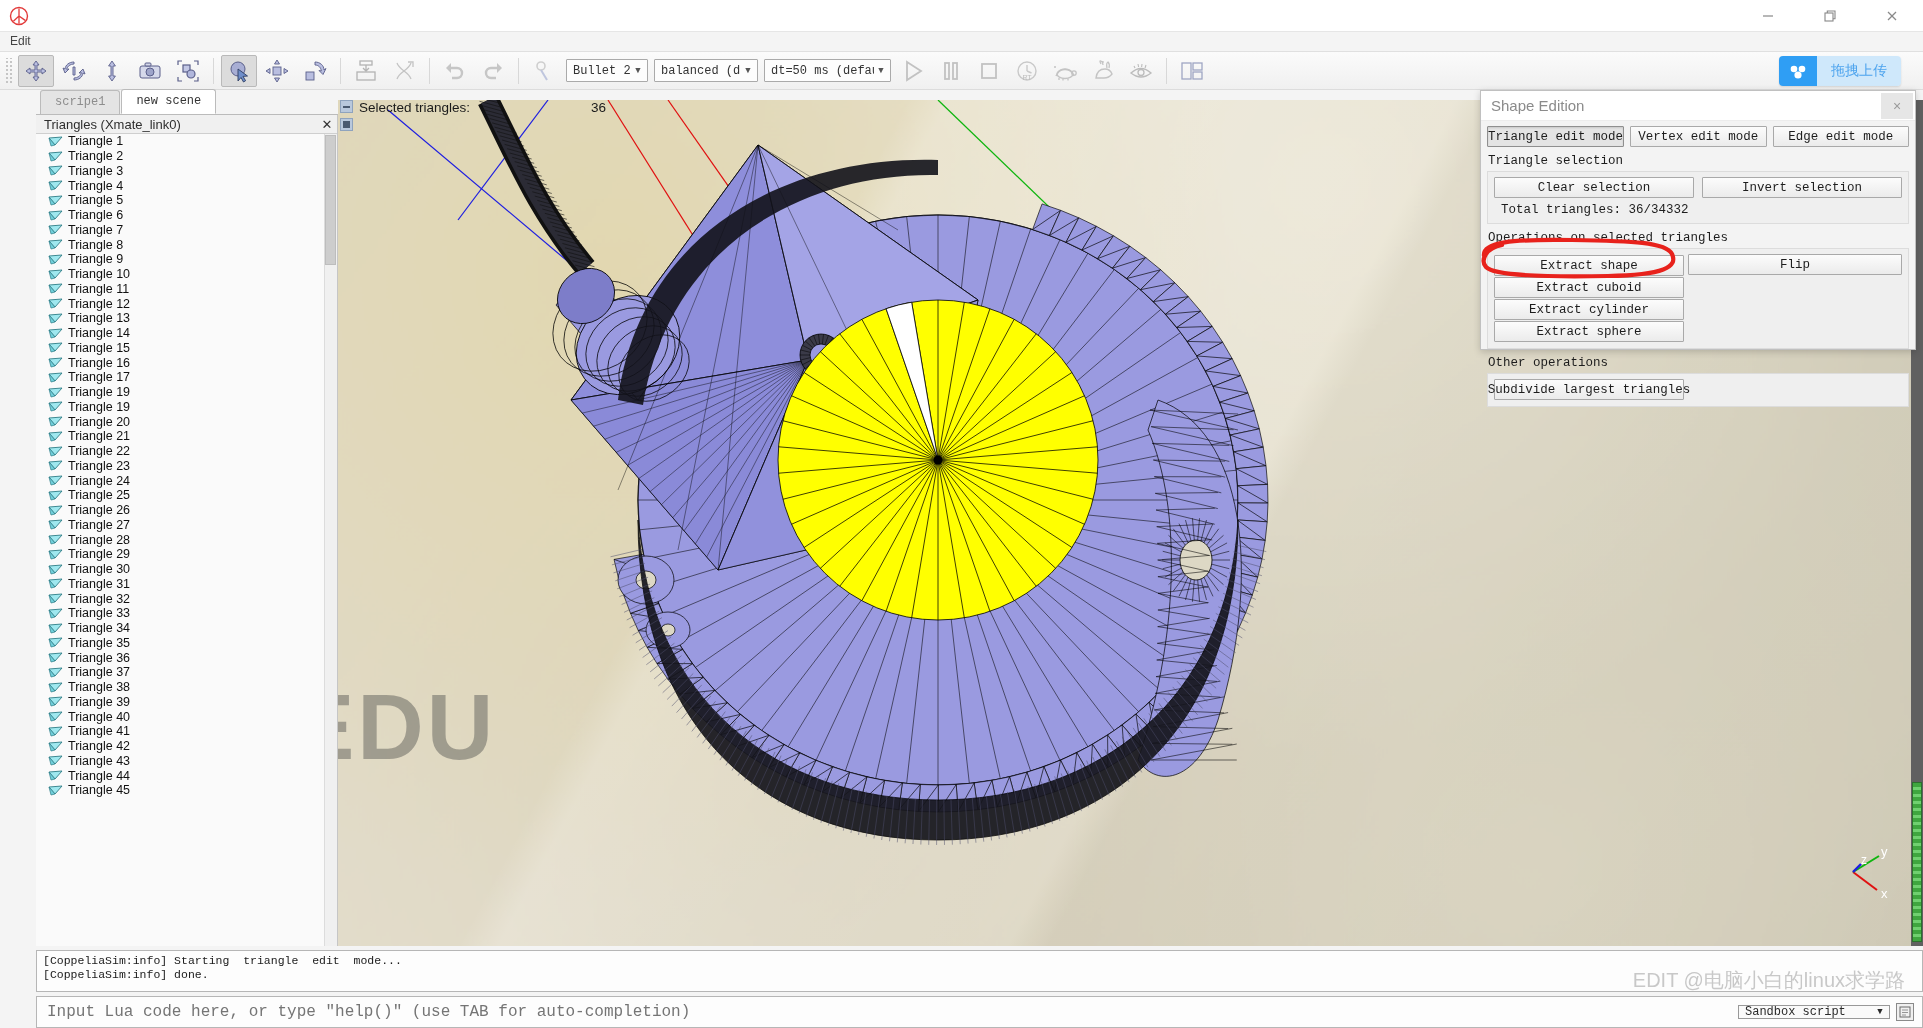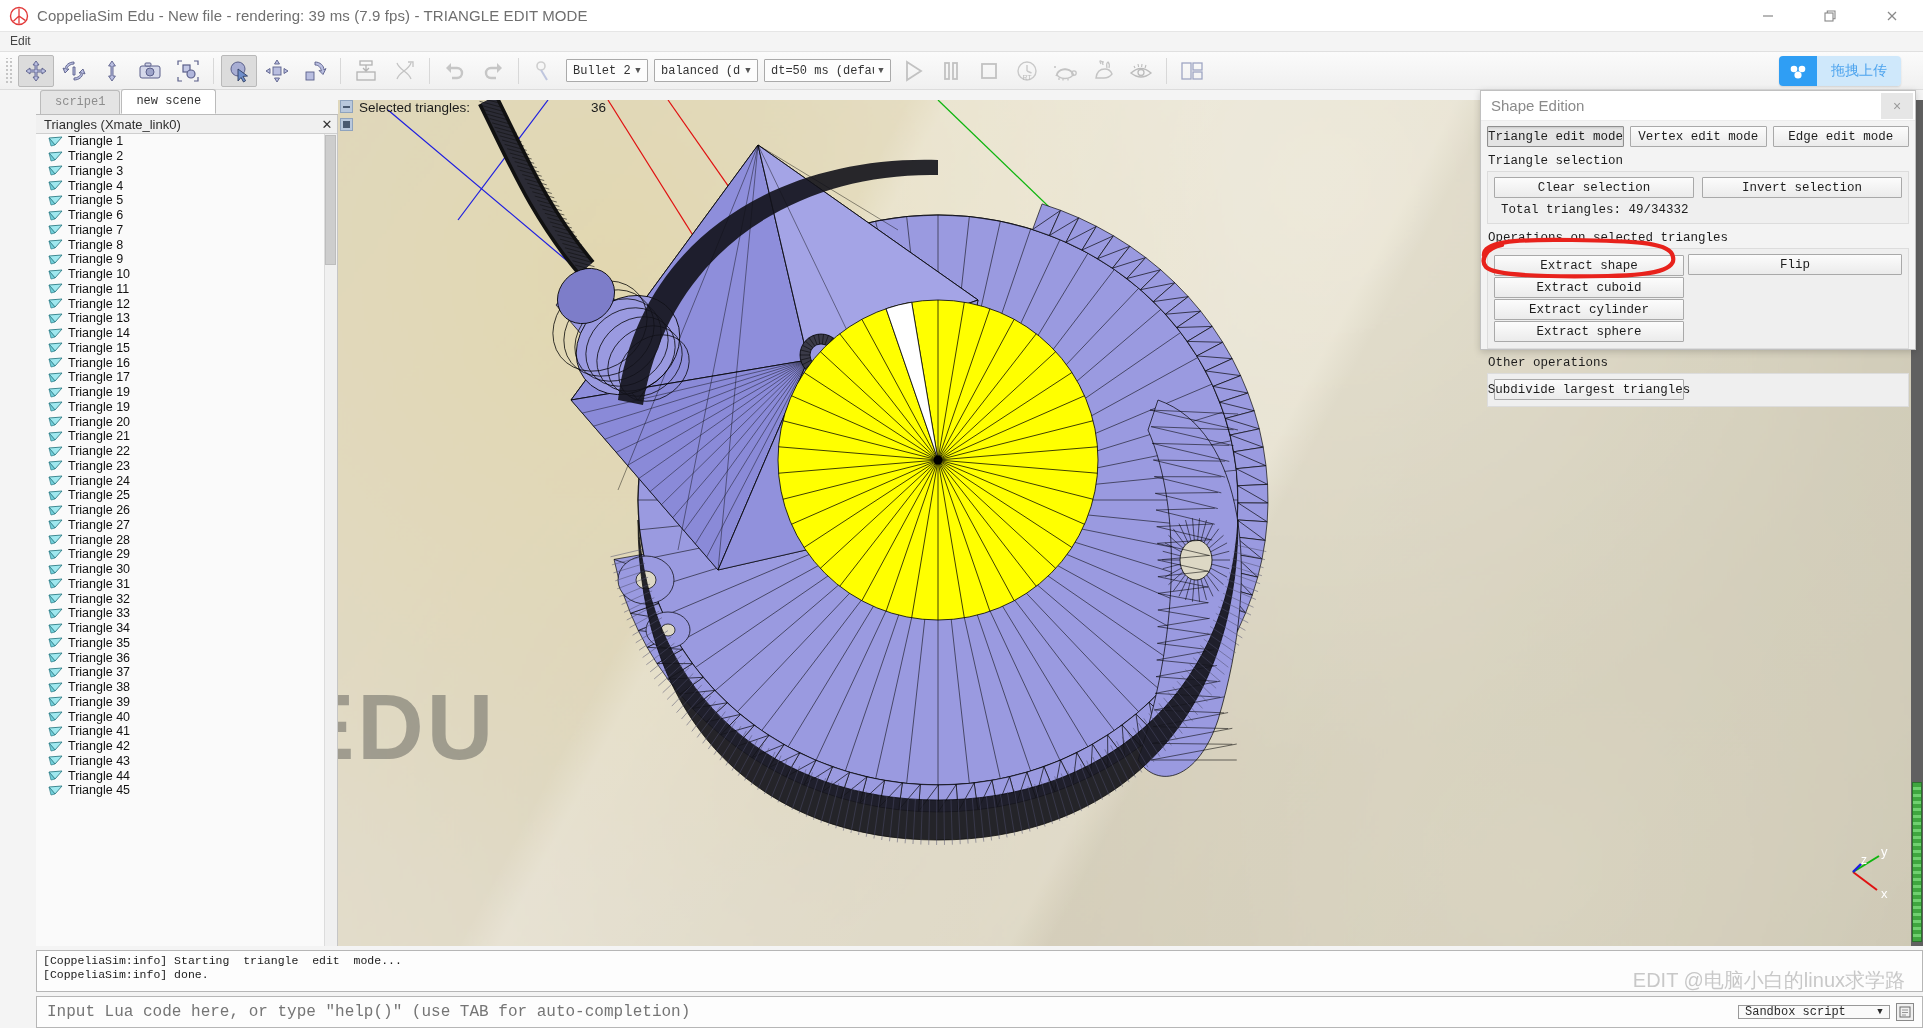--- a/index.html
+++ b/index.html
@@ -352,21 +352,20 @@
 
 <div id="app">
 
   <div class="titlebar">
     <div class="app-logo">
       <svg width="20" height="20" viewBox="0 0 20 20">
         <circle cx="10" cy="10" r="8.5" fill="none" stroke="#e23b3b" stroke-width="1.4"></circle>
         <path d="M10 2.5 L10 10 L4.4 15.2 M10 10 L16.2 14.4 M10 10 L10 17.8" fill="none" stroke="#e23b3b" stroke-width="1.3"></path>
       </svg>
     </div>
-    <div class="title-text">CoppeliaSim Edu - New file - rendering: 39 ms (7.9 fps) - TRIANGLE EDIT MODE</div>
     <div class="win-btns">
       <div class="win-btn">
         <svg width="14" height="14" viewBox="0 0 14 14">
             <line x1="2" y1="7" x2="12" y2="7" stroke="#888" stroke-width="1.2"></line>
           </svg>
       </div>
       <div class="win-btn">
         <svg width="14" height="14" viewBox="0 0 14 14">
           <rect x="2" y="4" width="8" height="8" fill="none" stroke="#888" stroke-width="1.1"></rect>
           <path d="M4.3 4 V2 H12 V9.7 H10" fill="none" stroke="#888" stroke-width="1.1"></path>
@@ -1742,21 +1741,21 @@
         <div class="btn mode-btn">Vertex edit mode</div>
         <div class="btn mode-btn">Edge edit mode</div>
       </div>
 
       <div class="group-label">Triangle selection</div>
       <div class="group-box">
         <div class="two-col">
           <div class="btn">Clear selection</div>
           <div class="btn">Invert selection</div>
         </div>
-        <div class="stat-line">Total triangles: 49/34332</div>
+        <div class="stat-line">Total triangles: 36/34332</div>
       </div>
 
       <div class="group-label">Operations on selected triangles</div>
       <div class="group-box">
         <div class="ops-grid">
           <div class="ops-left">
             <div class="btn stack-btn">Extract shape</div>
             <div class="btn stack-btn">Extract cuboid</div>
             <div class="btn stack-btn">Extract cylinder</div>
             <div class="btn stack-btn">Extract sphere</div>

